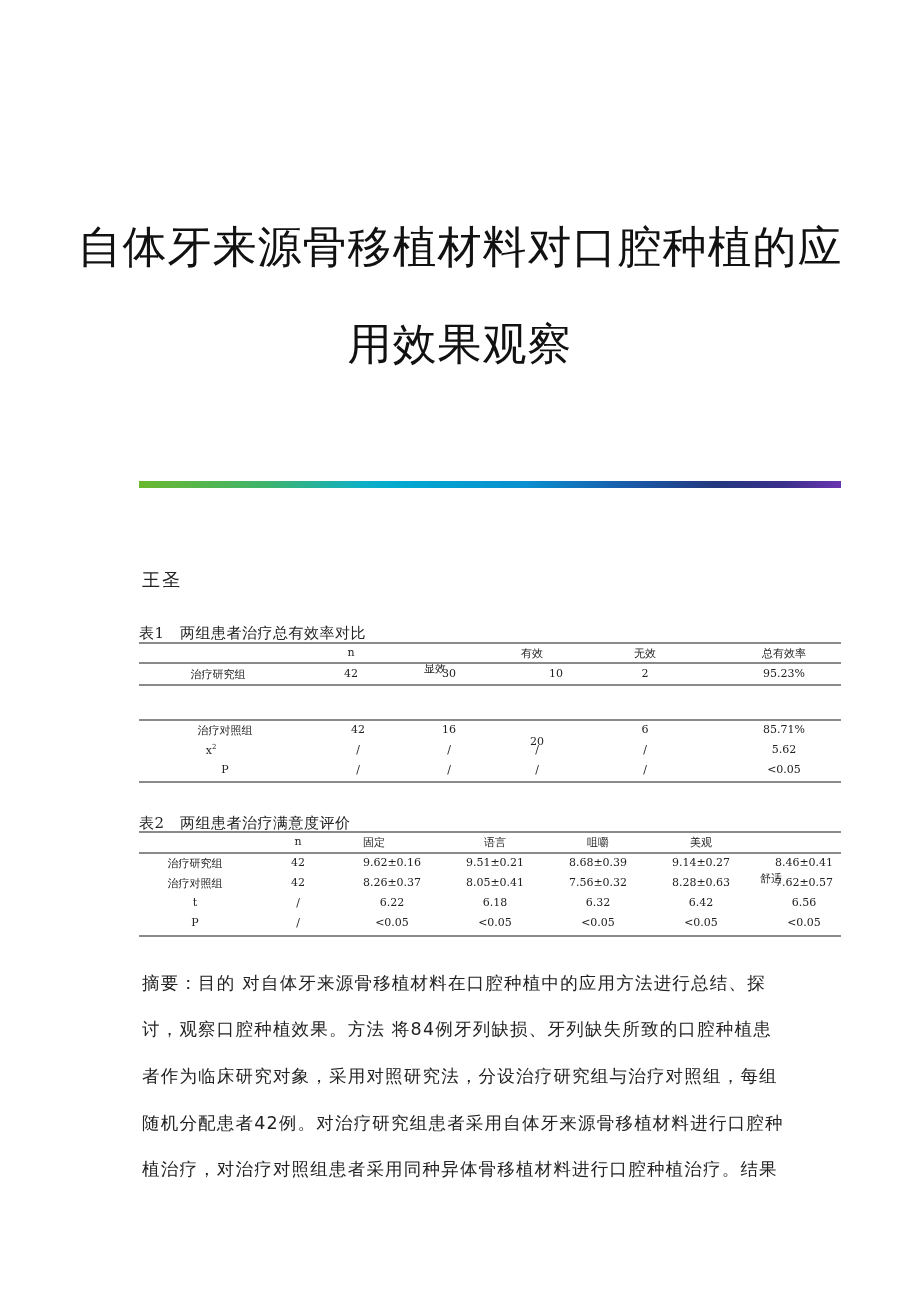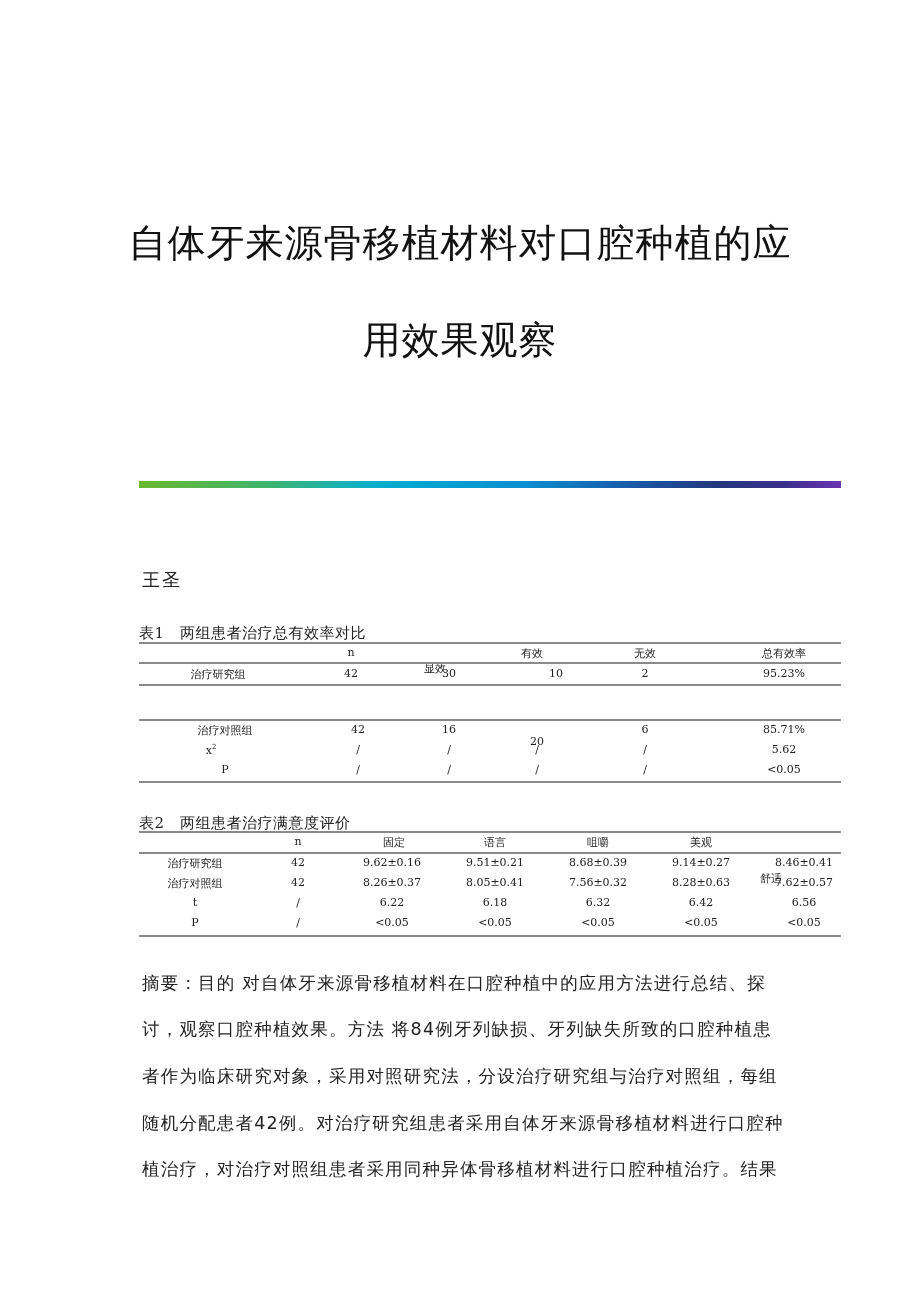--- a/index.html
+++ b/index.html
@@ -1,20 +1,20 @@
 <!DOCTYPE html>
 <html><head>
 <meta charset="utf-8">
 <style>
   html, body { margin: 0; padding: 0; background: #ffffff; }
   body { width: 920px; height: 1302px; position: relative; overflow: hidden;
          font-family: "DejaVu Serif", "Liberation Serif", serif; color: #111; }
   .title-line { position: absolute; left: 0; width: 920px; text-align: center;
                 font-family: "DejaVu Sans", "Liberation Sans", sans-serif;
-                font-size: 38px; letter-spacing: 1px; color: #111; font-weight: normal; }
+                font-size: 44px; letter-spacing: 1px; color: #111; font-weight: normal; }
   #title1 { top: 218px; }
   #title2 { top: 315px; }
   .grad-bar { position: absolute; left: 139px; top: 481px; width: 702px; height: 7px;
               background: linear-gradient(to right, #6ab82e 0%, #3fb46c 18%, #0fb0c6 32%, #00a8d0 38%, #0a8fd0 55%, #1a5aa8 70%, #23387e 82%, #3b2f8c 92%, #6a35b0 100%); }
   .author { position: absolute; left: 142px; top: 568px; font-size: 18px;
             font-family: "DejaVu Sans", "Liberation Sans", sans-serif; color: #222; letter-spacing: 2px; }
 
   .tbl-caption { position: absolute; left: 139px; width: 702px; text-align: left;
                  font-size: 15px; color: #222; letter-spacing: 0.5px; }
   .tbl { position: absolute; left: 139px; width: 702px; font-size: 11px; color: #222; }
@@ -88,21 +88,21 @@
       <span class="cell" style="left:645px;">&lt;0.05</span>
     </div>
     <div class="hr" style="top:139px;"></div>
   </div>
 
   <div class="tbl-caption" style="top:814px;">表2　两组患者治疗满意度评价</div>
   <div class="tbl" style="top:831px; height:108px;">
     <div class="hr" style="top:0;"></div>
     <div class="row" style="top:4px;">
       <span class="cell" style="left:159px;">n</span>
-      <span class="cell" style="left:255px;">固定</span>
+      <span class="cell" style="left:235px;">固定</span>
       <span class="cell" style="left:356px;">语言</span>
       <span class="cell" style="left:459px;">咀嚼</span>
       <span class="cell" style="left:562px;">美观</span>
       <span class="cell" style="left:632px;margin-top:36px;">舒适</span>
     </div>
     <div class="hr" style="top:21px;"></div>
 
     <div class="row" style="top:25px;">
       <span class="cell" style="left:56px;">治疗研究组</span>
       <span class="cell" style="left:159px;">42</span>

